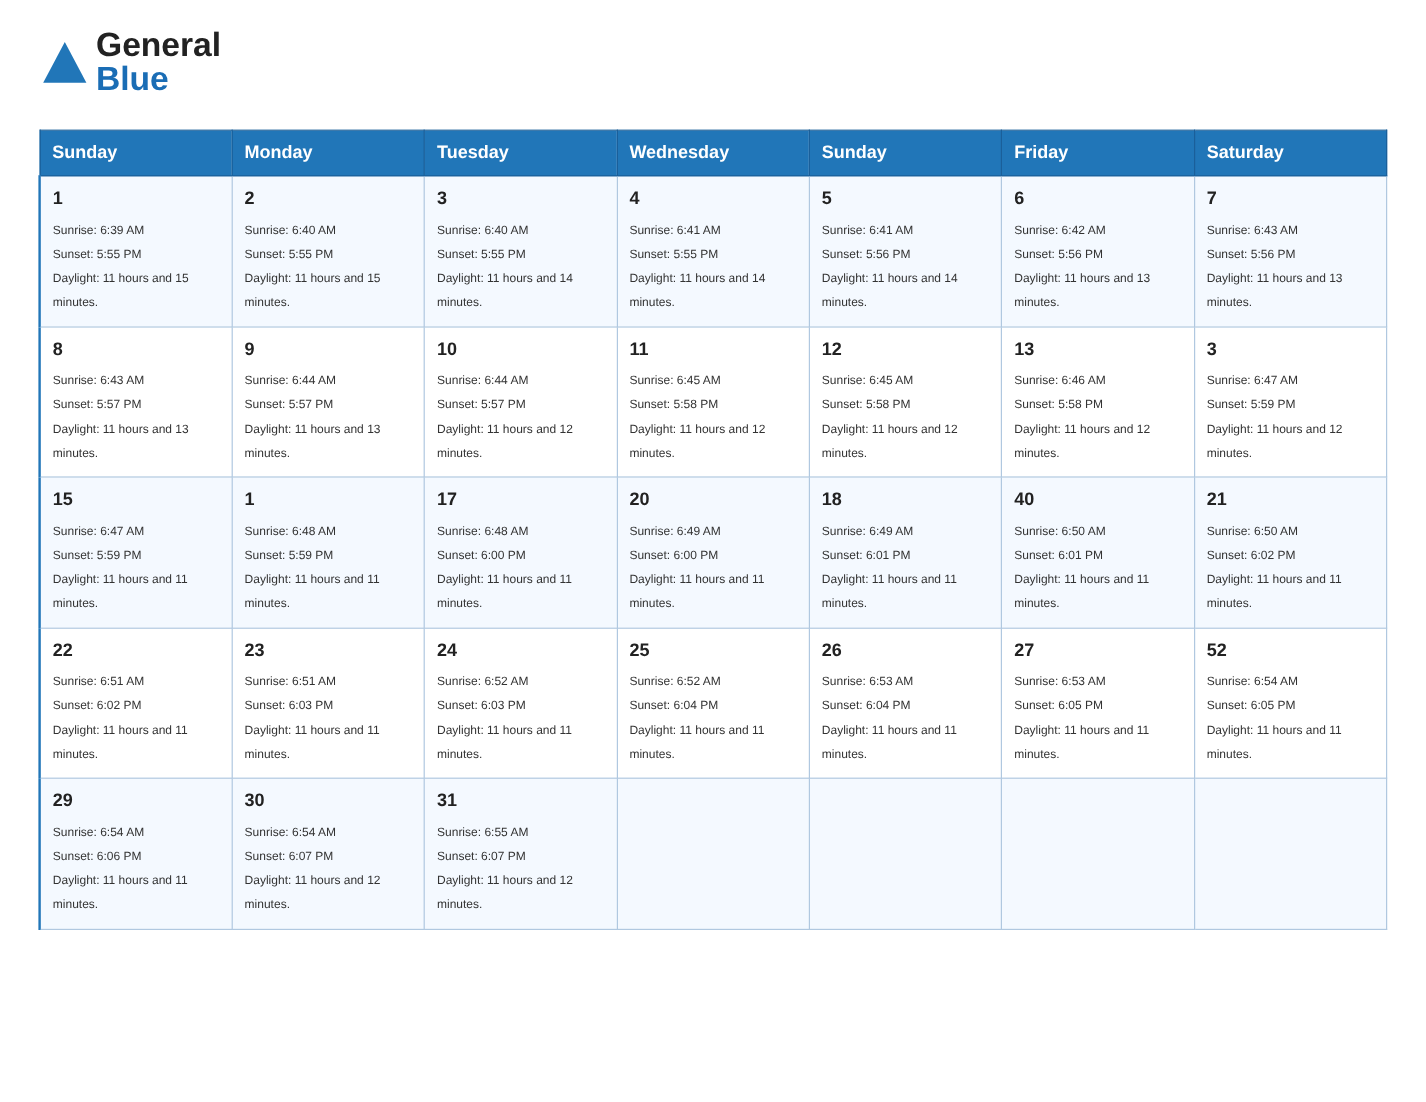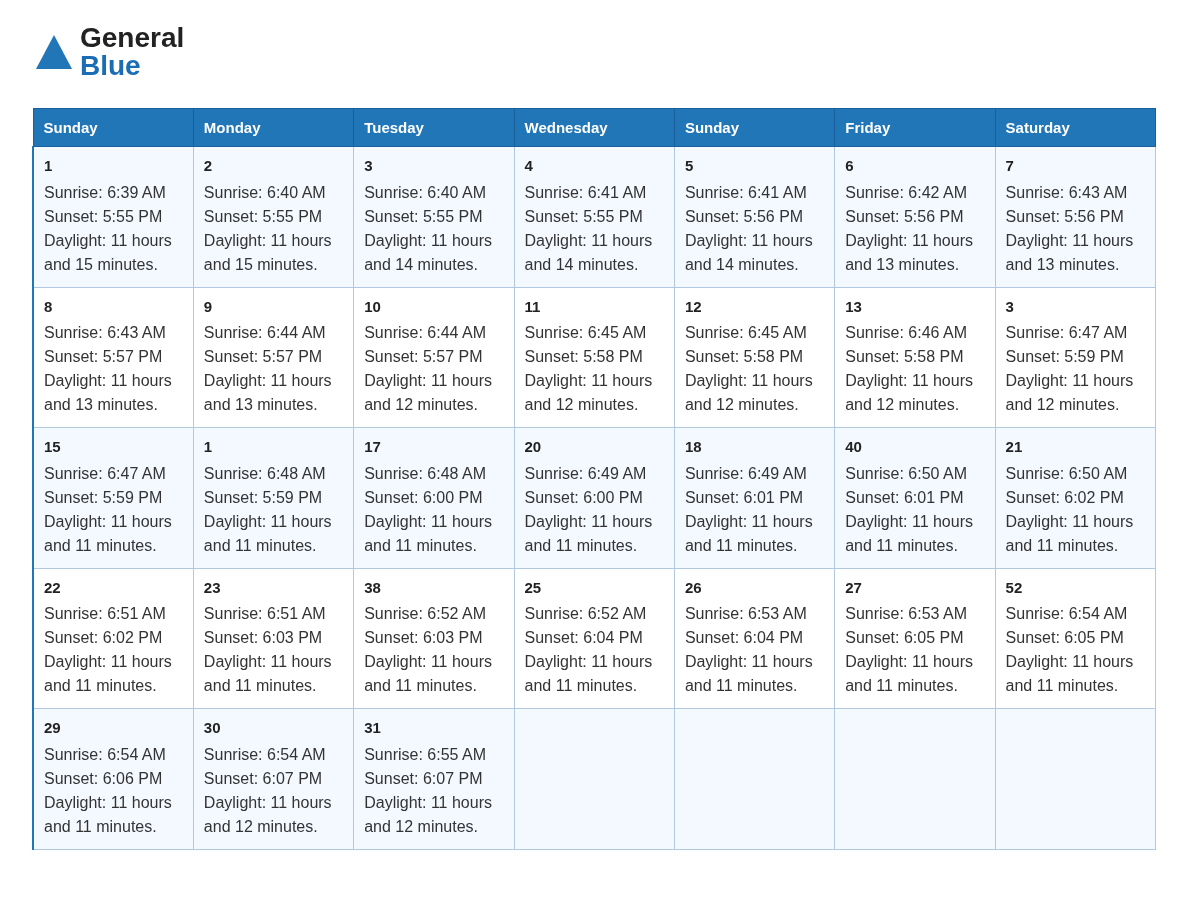--- a/index.html
+++ b/index.html
@@ -73,21 +73,21 @@
       line-height: 1.5;
     }
     .day-num {
       font-size: 15px;
       font-weight: bold;
       color: #222;
       display: block;
       margin-bottom: 3px;
     }
     .day-info {
-      font-size: 16px;
+      font-size: 10px;
       color: #333;
     }
     tbody tr:nth-child(odd) td {
       background: #f4f9ff;
     }
     tbody tr:nth-child(even) td {
       background: #fff;
     }
     tbody tr td:first-child {
       border-left: 2px solid #2176b8;
@@ -155,21 +155,21 @@
         <td><span class="day-num">1</span><span class="day-info">Sunrise: 6:48 AM<br>Sunset: 5:59 PM<br>Daylight: 11 hours and 11 minutes.</span></td>
         <td><span class="day-num">17</span><span class="day-info">Sunrise: 6:48 AM<br>Sunset: 6:00 PM<br>Daylight: 11 hours and 11 minutes.</span></td>
         <td><span class="day-num">20</span><span class="day-info">Sunrise: 6:49 AM<br>Sunset: 6:00 PM<br>Daylight: 11 hours and 11 minutes.</span></td>
         <td><span class="day-num">18</span><span class="day-info">Sunrise: 6:49 AM<br>Sunset: 6:01 PM<br>Daylight: 11 hours and 11 minutes.</span></td>
         <td><span class="day-num">40</span><span class="day-info">Sunrise: 6:50 AM<br>Sunset: 6:01 PM<br>Daylight: 11 hours and 11 minutes.</span></td>
         <td><span class="day-num">21</span><span class="day-info">Sunrise: 6:50 AM<br>Sunset: 6:02 PM<br>Daylight: 11 hours and 11 minutes.</span></td>
       </tr>
       <tr>
         <td><span class="day-num">22</span><span class="day-info">Sunrise: 6:51 AM<br>Sunset: 6:02 PM<br>Daylight: 11 hours and 11 minutes.</span></td>
         <td><span class="day-num">23</span><span class="day-info">Sunrise: 6:51 AM<br>Sunset: 6:03 PM<br>Daylight: 11 hours and 11 minutes.</span></td>
-        <td><span class="day-num">38</span><span class="day-info">Sunrise: 6:52 AM<br>Sunset: 6:03 PM<br>Daylight: 11 hours and 11 minutes.</span></td>
+        <td><span class="day-num">24</span><span class="day-info">Sunrise: 6:52 AM<br>Sunset: 6:03 PM<br>Daylight: 11 hours and 11 minutes.</span></td>
         <td><span class="day-num">25</span><span class="day-info">Sunrise: 6:52 AM<br>Sunset: 6:04 PM<br>Daylight: 11 hours and 11 minutes.</span></td>
         <td><span class="day-num">26</span><span class="day-info">Sunrise: 6:53 AM<br>Sunset: 6:04 PM<br>Daylight: 11 hours and 11 minutes.</span></td>
         <td><span class="day-num">27</span><span class="day-info">Sunrise: 6:53 AM<br>Sunset: 6:05 PM<br>Daylight: 11 hours and 11 minutes.</span></td>
         <td><span class="day-num">52</span><span class="day-info">Sunrise: 6:54 AM<br>Sunset: 6:05 PM<br>Daylight: 11 hours and 11 minutes.</span></td>
       </tr>
       <tr>
         <td><span class="day-num">29</span><span class="day-info">Sunrise: 6:54 AM<br>Sunset: 6:06 PM<br>Daylight: 11 hours and 11 minutes.</span></td>
         <td><span class="day-num">30</span><span class="day-info">Sunrise: 6:54 AM<br>Sunset: 6:07 PM<br>Daylight: 11 hours and 12 minutes.</span></td>
         <td><span class="day-num">31</span><span class="day-info">Sunrise: 6:55 AM<br>Sunset: 6:07 PM<br>Daylight: 11 hours and 12 minutes.</span></td>
         <td></td>

